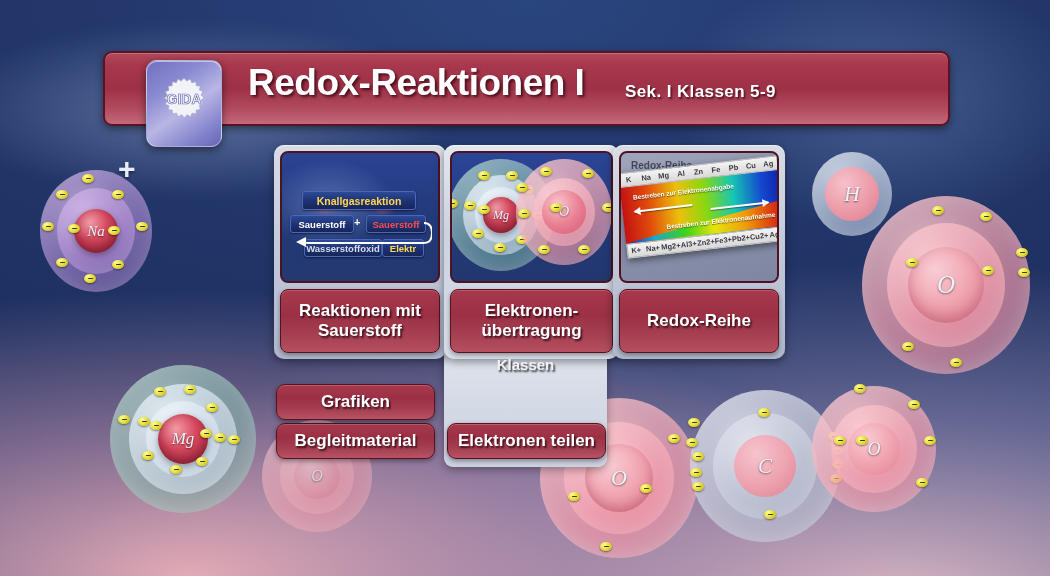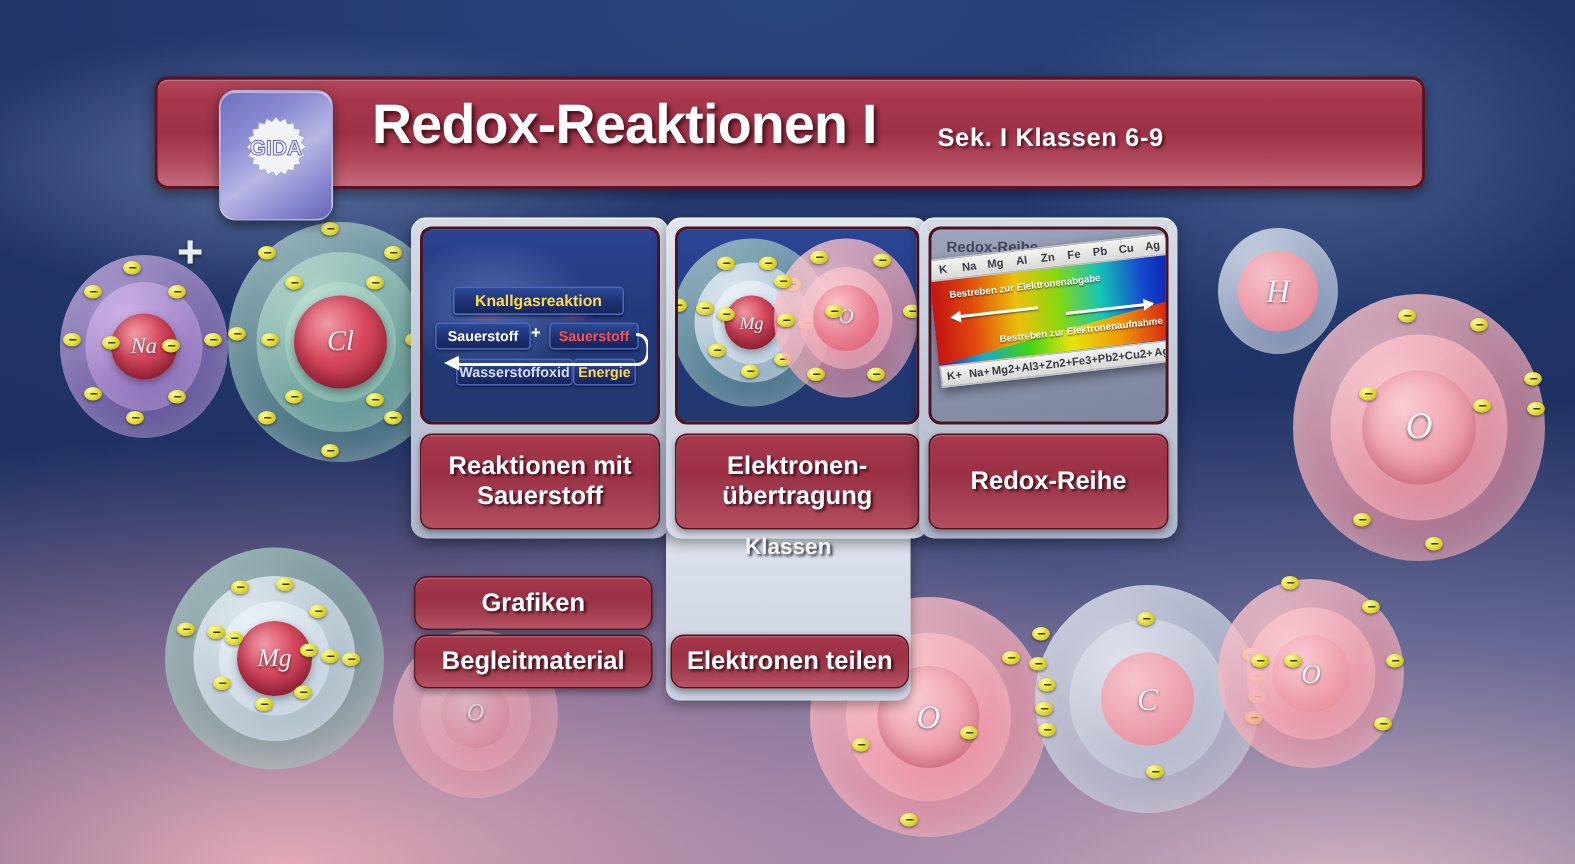--- a/index.html
+++ b/index.html
@@ -218,42 +218,20 @@
       <div class="el" style="left:96px;top:52px;"></div>
       <div class="el" style="left:16px;top:88px;"></div>
       <div class="el" style="left:72px;top:90px;"></div>
       <div class="el" style="left:44px;top:104px;"></div>
       <div class="el" style="left:28px;top:54px;"></div>
       <div class="el" style="left:68px;top:56px;"></div>
     </div>
   </div>
   <div class="plus-sign" style="left:118px;top:152px;">+</div>
 
-  <div class="atom" style="left:152px;top:148px;width:150px;height:160px;">
-    <div class="shellwrap">
-      <div class="shell sh-green" style="width:150px;height:160px;"></div>
-      <div class="shell sh-green" style="width:112px;height:120px;"></div>
-      <div class="shell sh-green" style="width:74px;height:80px;"></div>
-      <div class="nucleus nuc-red" style="width:62px;height:62px;font-size:19px;">Cl</div>
-      <div class="el" style="left:62px;top:0px;"></div>
-      <div class="el" style="left:20px;top:16px;"></div>
-      <div class="el" style="left:104px;top:16px;"></div>
-      <div class="el" style="left:0px;top:70px;"></div>
-      <div class="el" style="left:138px;top:70px;"></div>
-      <div class="el" style="left:20px;top:126px;"></div>
-      <div class="el" style="left:104px;top:126px;"></div>
-      <div class="el" style="left:62px;top:148px;"></div>
-      <div class="el" style="left:38px;top:36px;"></div>
-      <div class="el" style="left:92px;top:36px;"></div>
-      <div class="el" style="left:22px;top:74px;"></div>
-      <div class="el" style="left:118px;top:74px;"></div>
-      <div class="el" style="left:38px;top:112px;"></div>
-      <div class="el" style="left:92px;top:114px;"></div>
-    </div>
-  </div>
 
   <div class="atom" style="left:110px;top:365px;width:146px;height:148px;">
     <div class="shellwrap">
       <div class="shell sh-green" style="width:146px;height:148px;"></div>
       <div class="shell sh-white" style="width:108px;height:110px;"></div>
       <div class="shell sh-white" style="width:74px;height:76px;"></div>
       <div class="nucleus nuc-red" style="width:50px;height:50px;font-size:17px;">Mg</div>
       <div class="el" style="left:44px;top:22px;"></div>
       <div class="el" style="left:74px;top:20px;"></div>
       <div class="el" style="left:96px;top:38px;"></div>
@@ -351,35 +329,35 @@
     <svg width="58" height="58" viewBox="0 0 58 58">
       <g fill="#f2f3f7" stroke="#9aa0c8" stroke-width="0.6">
         <path d="M29 3 L31.6 6.0 L35.3 4.0 L36.8 7.7 L40.9 6.8 L41.3 10.8 L45.4 11.1 L44.4 15.0 L48.1 16.6 L46.0 20.0 L49.0 22.8 L46.0 25.3 L48.0 29.0 L44.4 30.6 L45.3 34.6 L41.3 35.0 L41.0 39.1 L37.1 38.1 L35.5 41.8 L32.1 39.7 L29.3 42.7 L26.8 39.7 L23.1 41.7 L21.5 38.1 L17.5 39.0 L17.1 35.0 L13.0 34.7 L14.0 30.8 L10.3 29.2 L12.4 25.8 L9.4 23.0 L12.4 20.5 L10.4 16.8 L14.0 15.2 L13.1 11.2 L17.1 10.8 L17.4 6.7 L21.3 7.7 L22.9 4.0 L26.3 6.1 Z"></path>
       </g>
       <circle cx="29" cy="23" r="13.5" fill="none" stroke="#f2f3f7" stroke-width="4.5"></circle>
       <circle cx="29" cy="23" r="10.5" fill="#8c8cd0" opacity="0.0"></circle>
       <text x="29" y="28.5" text-anchor="middle" font-family="Liberation Sans, sans-serif" font-size="14" font-weight="700" fill="#f2f3f7" stroke="#6b6bb8" stroke-width="0.7">GIDA</text>
     </svg>
   </div>
   <div class="header-title">Redox-Reaktionen I</div>
-  <div class="header-sub">Sek. I   Klassen 6-9</div>
+  <div class="header-sub">Sek. I   Klassen 5-9</div>
 
   <div class="module-zone"></div>
 
   <div class="panel" style="left:274px;top:145px;width:160px;">
     <div class="panel-thumb">
       <div class="kg">
         <div class="kg-blob" style="left:26px;top:42px;"></div>
         <div class="kg-blob" style="left:84px;top:42px;"></div>
         <div class="kg-box kg-title" style="left:20px;top:38px;width:112px;height:17px;">Knallgasreaktion</div>
         <div class="kg-box" style="left:8px;top:62px;width:62px;height:16px;">Sauerstoff</div>
         <div style="position:absolute;left:72px;top:63px;font-size:11px;font-weight:700;color:#fff;">+</div>
         <div class="kg-box kg-red" style="left:84px;top:62px;width:58px;height:16px;">Sauerstoff</div>
         <div class="kg-box kg-grey" style="left:22px;top:86px;width:76px;height:16px;">Wasserstoffoxid</div>
-        <div class="kg-box kg-yellow" style="left:100px;top:86px;width:40px;height:16px;">Energie</div>
+        <div class="kg-box kg-yellow" style="left:100px;top:86px;width:40px;height:16px;">Elektr</div>
         <svg style="position:absolute;left:6px;top:58px;" width="144" height="50">
           <path d="M136 12 q8 0 8 10 q0 10 -8 10 L22 32 q-10 0 -10 -2" fill="none" stroke="#fff" stroke-width="2"></path>
           <path d="M18 26 L8 31 L18 36 Z" fill="#fff"></path>
         </svg>
       </div>
     </div>
     <div class="panel-label">
       <div>
         <div>Reaktionen mit</div>
         <div>Sauerstoff</div>

